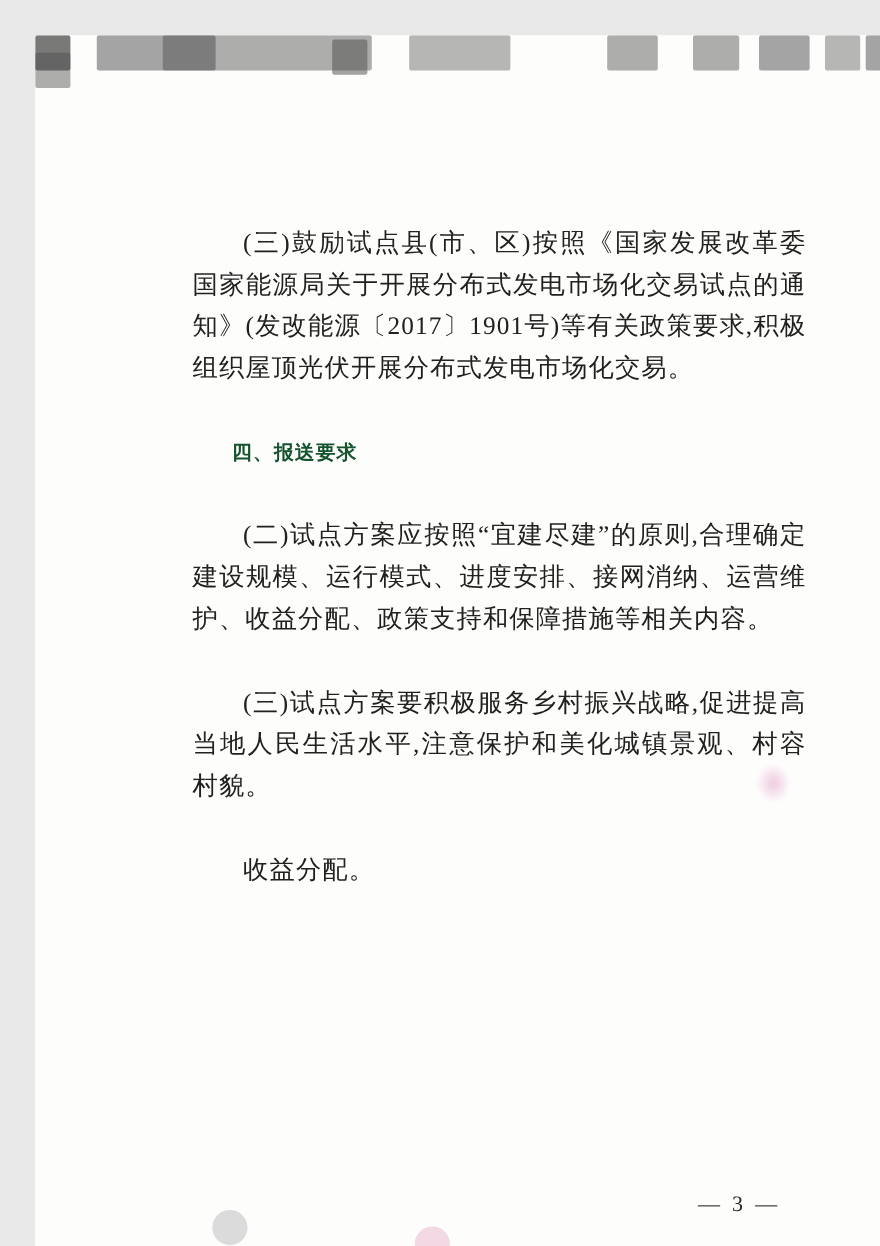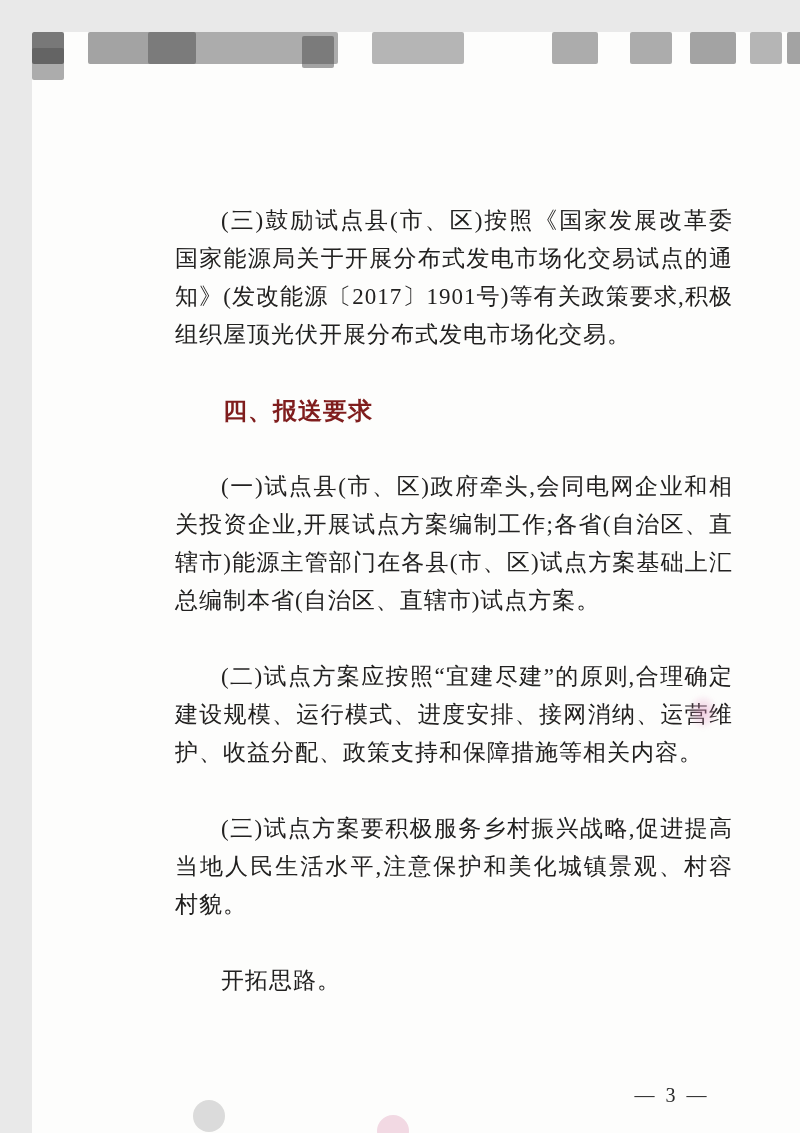--- a/index.html
+++ b/index.html
@@ -27,22 +27,22 @@
     text-align: justify;
     text-indent: 2em;
     letter-spacing: 1px;
     margin: 0 0 6px 0;
     color: #222120;
     font-weight: 400;
   }
   .content h2 {
     font-family: "Liberation Sans", "DejaVu Sans", sans-serif;
     font-weight: 700;
-    font-size: 24px;
-    color: #7f1d1d;
+    font-size: 18px;
+    color: #14532d;
   }
   .content p.contact {
     margin-top: 32px;
     letter-spacing: 0.5px;
   }
   
   .footer {
     position: absolute;
     top: 1036px;
     left: 560px;
@@ -108,28 +108,27 @@
     <i style="left:718px;top:0; width:26px;  height:4px; opacity:.4"></i>
     <i style="left:755px;top:0; width:36px;  height:5px; opacity:.5"></i>
     <i style="left:792px;top:0; width:8px;   height:7px; opacity:.55"></i>
   </div>
 
   <div class="content">
     <p>(三)鼓励试点县(市、区)按照《国家发展改革委 国家能源局关于开展分布式发电市场化交易试点的通知》(发改能源〔2017〕1901号)等有关政策要求,积极组织屋顶光伏开展分布式发电市场化交易。</p>
 
     <h2>四、报送要求</h2>
 
-    <p>(一)试点县(市、区)政府牵头,会同电网企业和相关投资企业,开展试点方案编制工作;各省(自治区、直辖市)能源主管部门在各县(市、区)试点方案基础上汇总编制本省(自治区、直辖市)试点方案。</p>
 
     <p>(二)试点方案应按照“宜建尽建”的原则,合理确定建设规模、运行模式、进度安排、接网消纳、运营维护、收益分配、政策支持和保障措施等相关内容。</p>
 
     <p>(三)试点方案要积极服务乡村振兴战略,促进提高当地人民生活水平,注意保护和美化城镇景观、村容村貌。</p>
 
 
-    <p>开拓思路。</p>
+    <p>收益分配。</p>
 
   </div>
 
   <div class="smudge-pink"></div>
   <div class="dot-pink"></div>
   <div class="dot-gray"></div>
 
   <div class="footer">— 3 —</div>
 
 </div>

